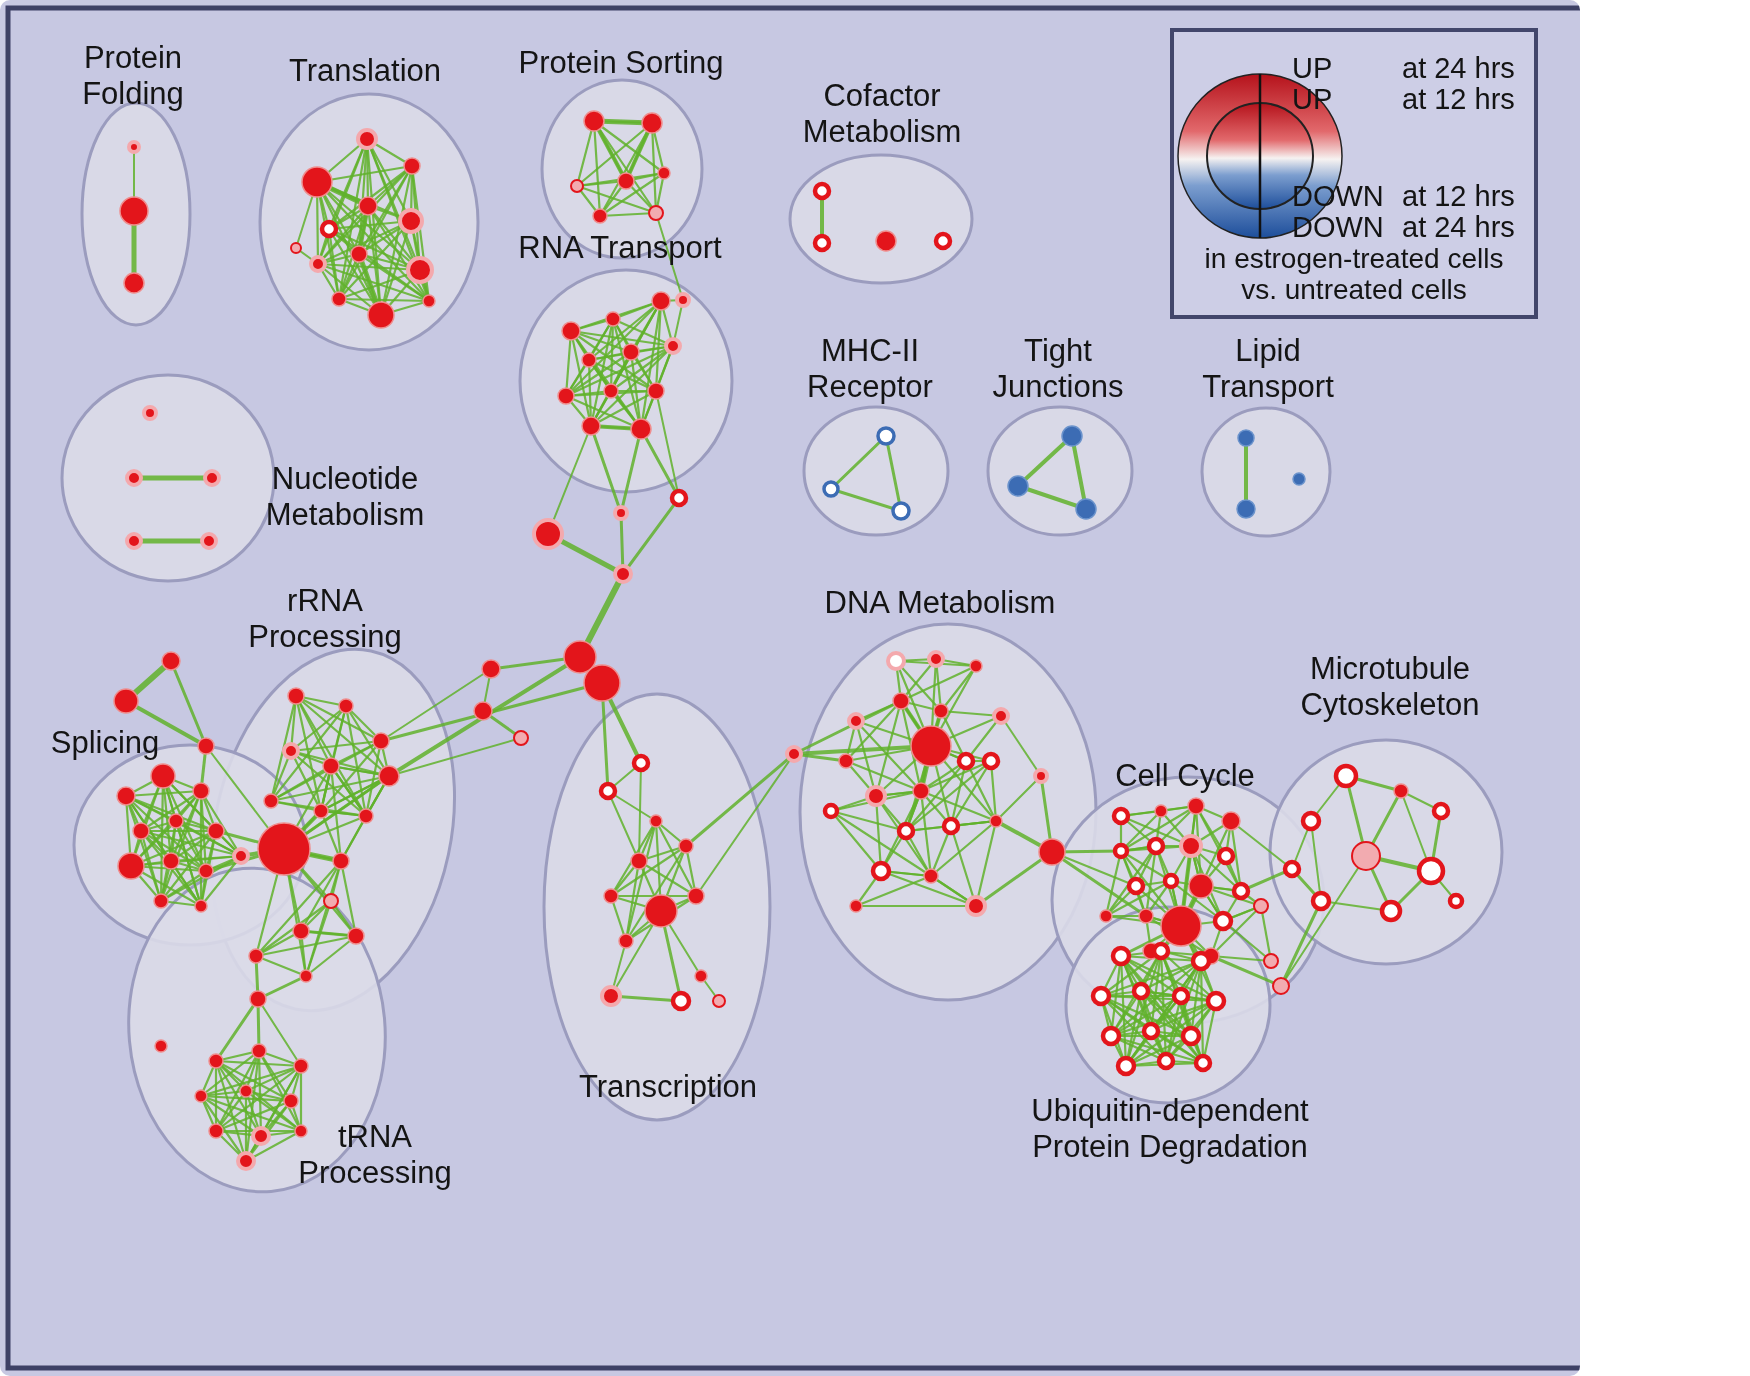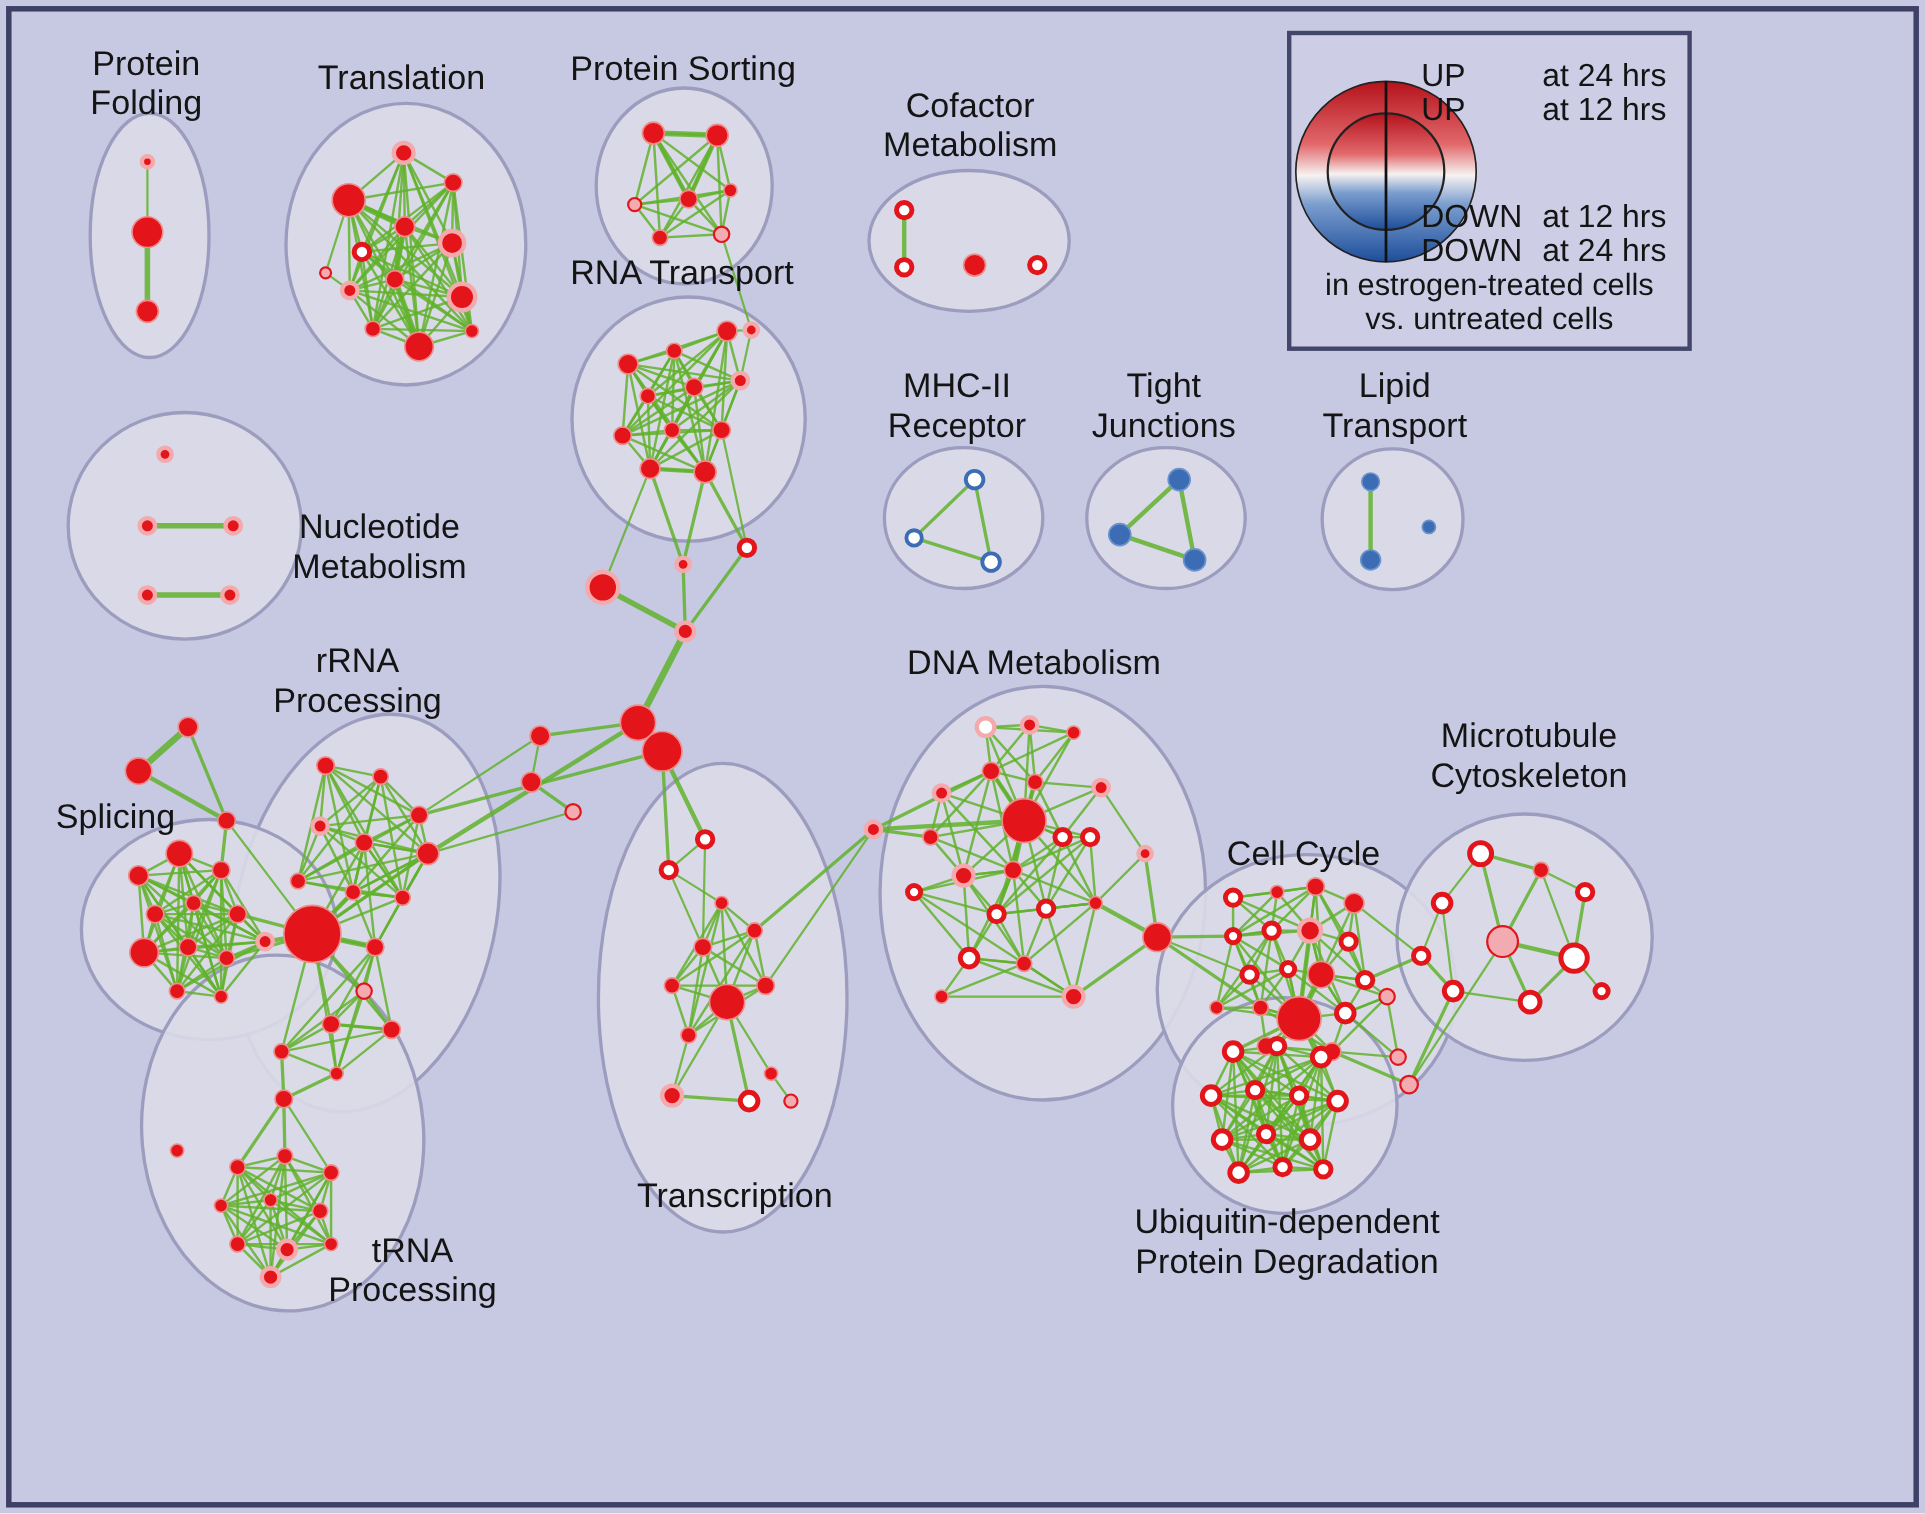--- a/index.html
+++ b/index.html
@@ -1,17 +1,17 @@
 <!DOCTYPE html>
 <html><head>
 <meta charset="utf-8">
 <style>
   html,body{margin:0;padding:0;background:#ffffff;}
-  #figure{width:1750px;height:1376px;position:relative;overflow:hidden;
-          font-family:"Liberation Sans",sans-serif;}
+  #figure{width:1580px;height:1376px;position:relative;overflow:hidden;
+          font-family:"Liberation Sans",sans-serif;border-radius:10px;}
   #network-svg{display:block;width:1750px;height:1376px;}
 </style>
 </head>
 <body>
 
 <div id="figure">
   <svg id="network-svg" xmlns="http://www.w3.org/2000/svg" viewBox="0 0 1750 1376">
       <rect x="0" y="0" width="1750" height="1376" fill="#c7c8e2"></rect>
       <rect x="8" y="8" width="1734" height="1360" fill="none" stroke="#3e4166" stroke-width="5"></rect>
       <g>

